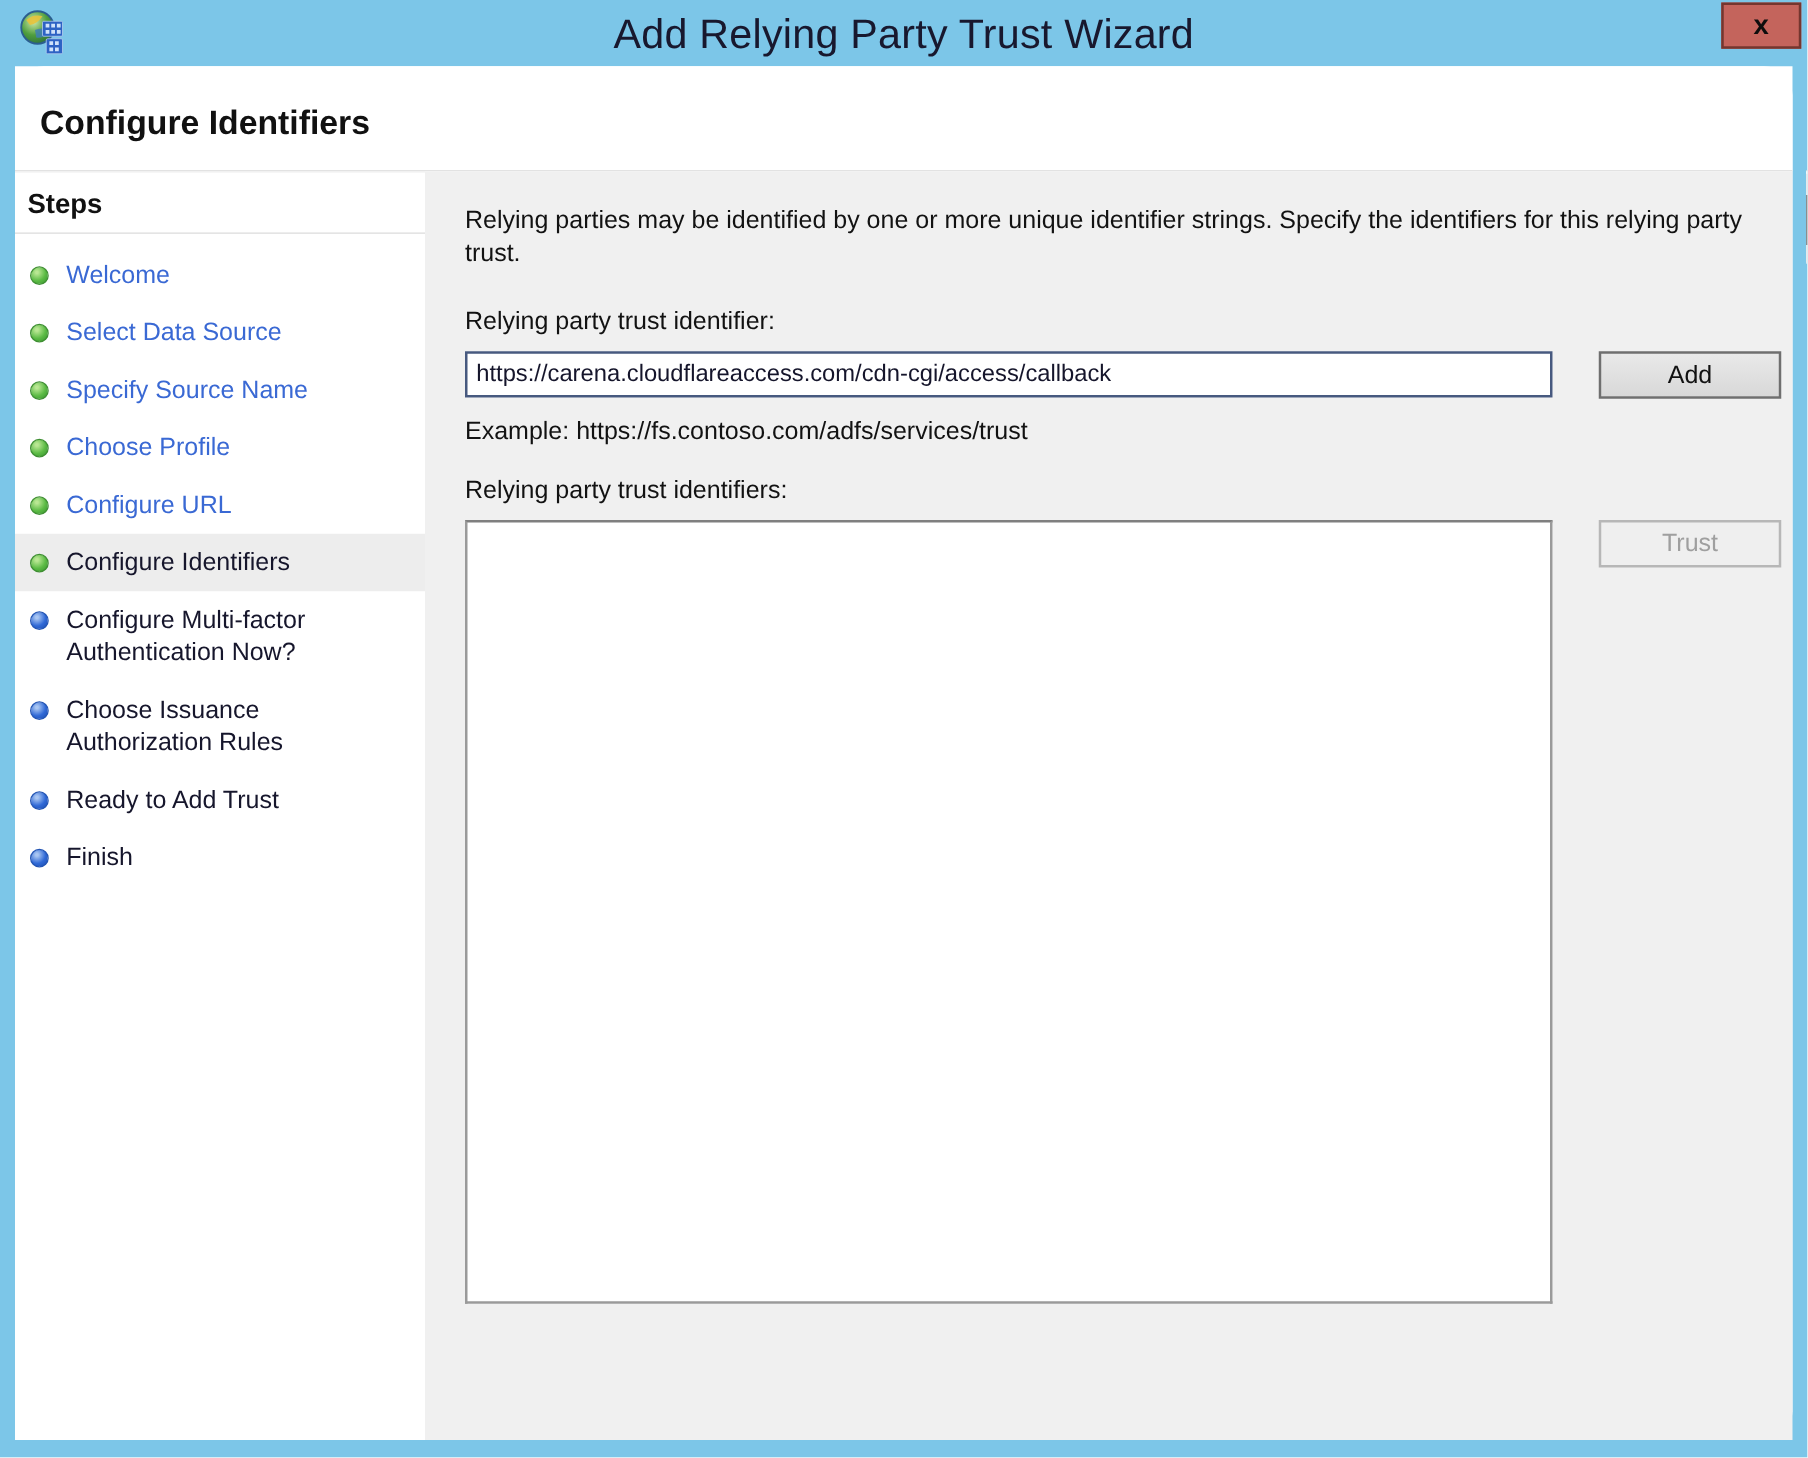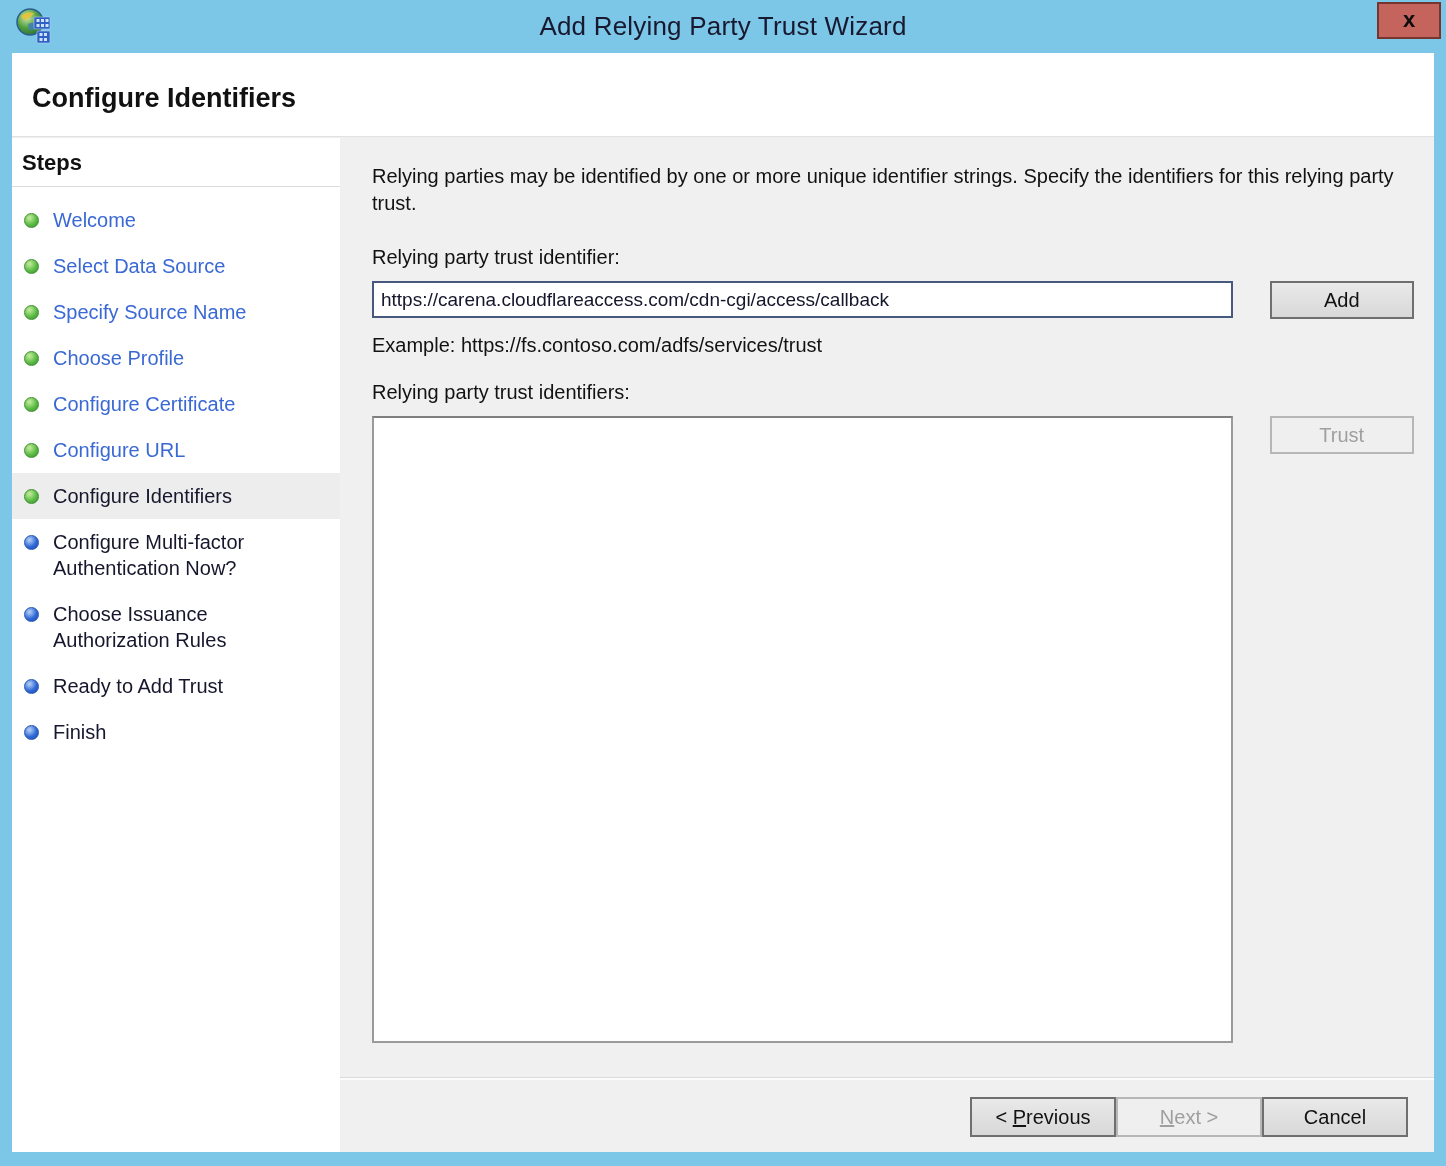--- a/index.html
+++ b/index.html
@@ -8,21 +8,21 @@
     position:relative; width:1446px; height:1166px;
     background:#7cc6e8; overflow:hidden;
   }
   
   .titlebar{
     position:absolute; left:0; top:0; width:100%; height:53px;
     display:flex; align-items:center; justify-content:center;
   }
   .titlebar-icon{ position:absolute; left:14px; top:7px; width:42px; height:40px; }
   .titlebar-title{
-    font-size:26px; color:#18182e; letter-spacing:.2px;
+    font-size:33px; color:#18182e; letter-spacing:.2px;
   }
   .close-btn{
     position:absolute; right:5px; top:2px; width:64px; height:37px;
     background:#c4645c; border:2px solid #74362f;
     color:#0d0d0d; font-weight:bold; font-size:22px; line-height:31px;
     text-align:center; cursor:default;
   }
   
   .frame{
     position:absolute; left:12px; top:53px; right:12px; bottom:14px;
@@ -56,21 +56,21 @@
     border:1px solid #3f8f33;
   }
   .bullet.blue{
     background:radial-gradient(circle at 35% 30%, #a9c6f2 8%, #3069d6 55%, #1c4cae 100%);
     border:1px solid #2355b4;
   }
   .step.completed{ color:#3a69d4; }
   .step.current{ background:#ededed; color:#16162c; }
   .step-label{ white-space:pre-line; }
   
-  .main{ flex:1; background:#f0f0f0; display:flex; flex-direction:column; min-width:0; }
+  .main{ flex:1; background:#f0f0f0; display:flex; flex-direction:row; min-width:0; }
   .content{ flex:1; padding:26px 20px 0 32px; }
   .intro{
     font-size:20px; line-height:27px; color:#121212; max-width:1022px;
     margin-bottom:29px;
   }
   .field-label{ font-size:20px; color:#121212; margin-bottom:12px; }
   .row{ display:flex; align-items:flex-start; }
   .identifier-input{
     width:870px; height:37px; background:#ffffff;
     border:2px solid #47597f; font-family:"Liberation Sans",sans-serif;
@@ -163,24 +163,20 @@
           <div class="step completed">
             <span class="bullet green"></span>
             <span class="step-label">Specify Source Name</span>
           </div>
           <div class="step completed">
             <span class="bullet green"></span>
             <span class="step-label">Choose Profile</span>
           </div>
           <div class="step completed">
             <span class="bullet green"></span>
-            <span class="step-label">Configure Certificate</span>
-          </div>
-          <div class="step completed">
-            <span class="bullet green"></span>
             <span class="step-label">Configure URL</span>
           </div>
           <div class="step current">
             <span class="bullet green"></span>
             <span class="step-label">Configure Identifiers</span>
           </div>
           <div class="step upcoming">
             <span class="bullet blue"></span>
             <span class="step-label">Configure Multi-factor
 Authentication Now?</span>

